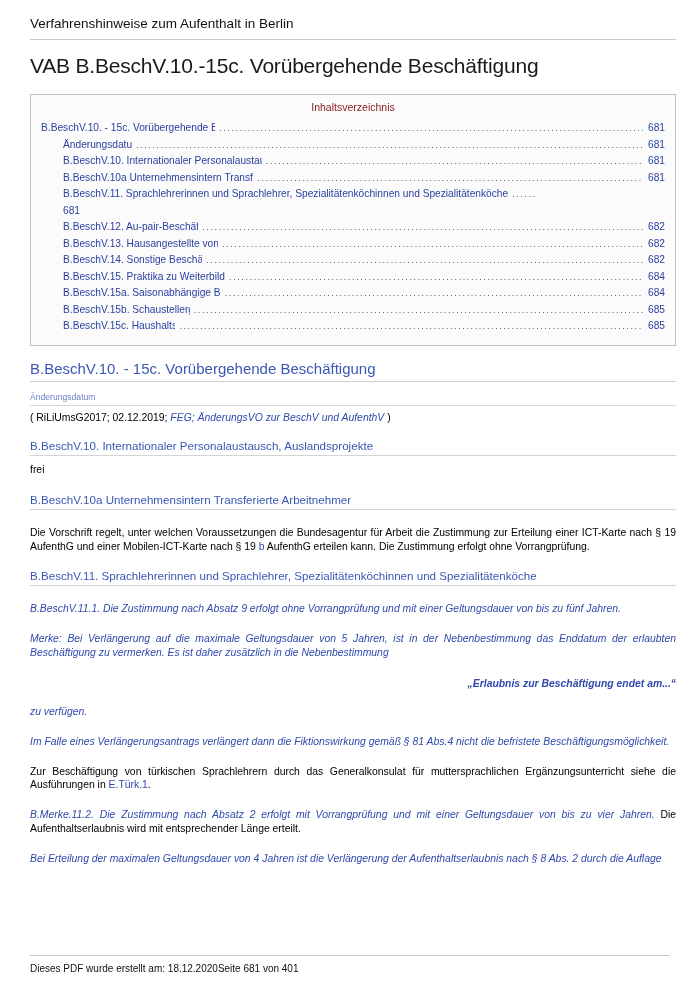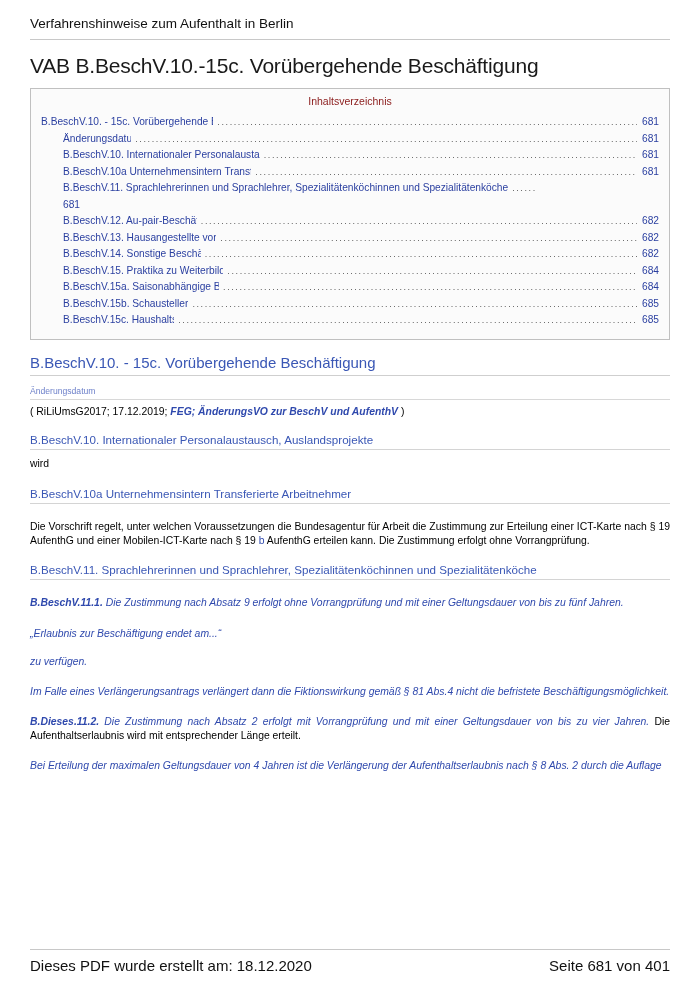--- a/index.html
+++ b/index.html
@@ -13,35 +13,35 @@
     font-family: "Liberation Sans", sans-serif;
     color: #000000;
     position: relative;
     overflow: hidden;
   }
   .page {
     position: relative;
     width: 700px;
     height: 990px;
     box-sizing: border-box;
-    padding: 16px 30px 0 30px;
+    padding: 16px 24px 0 30px;
   }
   .header-title {
     font-size: 13.5px;
     color: #111;
     padding-bottom: 8px;
   }
   .header-rule {
     border-bottom: 1px solid #c8c8c8;
     margin-bottom: 14px;
   }
   .doc-title {
     font-size: 21px;
     color: #1a1a1a;
-    margin: 6px 0 10px 0;
+    margin: 6px 0 16px 0;
     letter-spacing: -0.2px;
   }
   
   .toc-box {
     border: 1px solid #c0c0c0;
     background: #fbfbfb;
     padding: 6px 10px 10px 10px;
     margin-bottom: 6px;
   }
   .toc-heading {
@@ -124,51 +124,51 @@
     font-size: 10.4px;
     margin: 6px 0;
   }
   .italic-blue {
     color: #2f49ad;
     font-style: italic;
   }
   .bold-blue-i {
     color: #2f49ad;
     font-style: italic;
-    font-weight: bold;
+    font-weight: normal;
   }
   .link {
     color: #2f49ad;
   }
   p.center-q {
-    text-align: left;
+    text-align: right;
     font-size: 10.4px;
     color: #2f49ad;
     font-style: italic;
     margin: 18px 0 16px 0;
+    font-weight: bold;
   }
   .frei {
     font-size: 10.4px;
     margin: 8px 0 18px 0;
   }
   
   .footer-wrap {
     position: absolute;
     left: 30px;
     right: 30px;
     bottom: 16px;
   }
   .footer-rule {
     border-top: 1px solid #c8c8c8;
     margin-bottom: 7px;
   }
   .footer {
     display: flex;
-    justify-content: space-between;
-    font-size: 15px;
+    font-size: 10px;
     color: #111;
   }
 </style>
 </head>
 <body>
 
 <div class="page">
 
   <div class="header-title">Verfahrenshinweise zum Aufenthalt in Berlin</div>
   <div class="header-rule"></div>
@@ -248,41 +248,43 @@
       <span class="toc-label">B.BeschV.15c. Haushaltshilfen</span>
       <span class="toc-dots">..........................................................................................................................................</span>
       <span class="toc-page">685</span>
     </div>
   </div>
 
   <h2 class="sec">B.BeschV.10. - 15c. Vorübergehende Beschäftigung</h2>
 
   <h3 class="sub">Änderungsdatum</h3>
 
-  <p class="small"><span>( RiLiUmsG2017; 17.12.2019; </span><span class="bold-blue-i">FEG; ÄnderungsVO zur BeschV und AufenthV</span><span> )</span></p>
+  <p class="small"><span>( RiLiUmsG2017; 02.12.2019; </span><span class="bold-blue-i">FEG; ÄnderungsVO zur BeschV und AufenthV</span><span> )</span></p>
 
   <h3 class="sub2">B.BeschV.10. Internationaler Personalaustausch, Auslandsprojekte</h3>
-  <p class="frei">wird</p>
+  <p class="frei">frei</p>
 
   <h3 class="sub2">B.BeschV.10a Unternehmensintern Transferierte Arbeitnehmer</h3>
   <p class="body"><span>Die Vorschrift regelt, unter welchen Voraussetzungen die Bundesagentur für Arbeit die Zustimmung zur Erteilung einer ICT-Karte nach § 19 AufenthG und einer Mobilen-ICT-Karte nach § 19 </span><span class="link">b</span><span> AufenthG erteilen kann. Die Zustimmung erfolgt ohne Vorrangprüfung.</span></p>
 
   <h3 class="sub2">B.BeschV.11. Sprachlehrerinnen und Sprachlehrer, Spezialitätenköchinnen und Spezialitätenköche</h3>
 
   <p class="body"><span class="bold-blue-i">B.BeschV.11.1.</span><span class="italic-blue"> Die Zustimmung nach Absatz 9 erfolgt ohne Vorrangprüfung und mit einer Geltungsdauer von bis zu fünf Jahren.</span></p>
 
+  <p class="body"><span class="italic-blue">Merke: Bei Verlängerung auf die maximale Geltungsdauer von 5 Jahren, ist in der Nebenbestimmung das Enddatum der erlaubten Beschäftigung zu vermerken. Es ist daher zusätzlich in die Nebenbestimmung</span></p>
 
   <p class="center-q">„Erlaubnis zur Beschäftigung endet am...“</p>
 
   <p class="body"><span class="italic-blue">zu verfügen.</span></p>
 
   <p class="body"><span class="italic-blue">Im Falle eines Verlängerungsantrags verlängert dann die Fiktionswirkung gemäß § 81 Abs.4 nicht die befristete Beschäftigungsmöglichkeit.</span></p>
 
-
-  <p class="body"><span class="bold-blue-i">B.Dieses.11.2.</span><span class="italic-blue"> Die Zustimmung nach Absatz 2 erfolgt mit Vorrangprüfung und mit einer Geltungsdauer von bis zu vier Jahren.</span><span> Die Aufenthaltserlaubnis wird mit entsprechender Länge erteilt.</span></p>
+  <p class="body"><span>Zur Beschäftigung von türkischen Sprachlehrern durch das Generalkonsulat für muttersprachlichen Ergänzungsunterricht siehe die Ausführungen in </span><span class="link">E.Türk.1</span><span>.</span></p>
+
+  <p class="body"><span class="bold-blue-i">B.Merke.11.2.</span><span class="italic-blue"> Die Zustimmung nach Absatz 2 erfolgt mit Vorrangprüfung und mit einer Geltungsdauer von bis zu vier Jahren.</span><span> Die Aufenthaltserlaubnis wird mit entsprechender Länge erteilt.</span></p>
 
   <p class="body"><span class="italic-blue">Bei Erteilung der maximalen Geltungsdauer von 4 Jahren ist die Verlängerung der Aufenthaltserlaubnis nach § 8 Abs. 2 durch die Auflage</span></p>
 
   <div class="footer-wrap">
     <div class="footer-rule"></div>
     <div class="footer">
       <span>Dieses PDF wurde erstellt am: 18.12.2020</span>
       <span>Seite 681 von 401</span>
     </div>
   </div>

